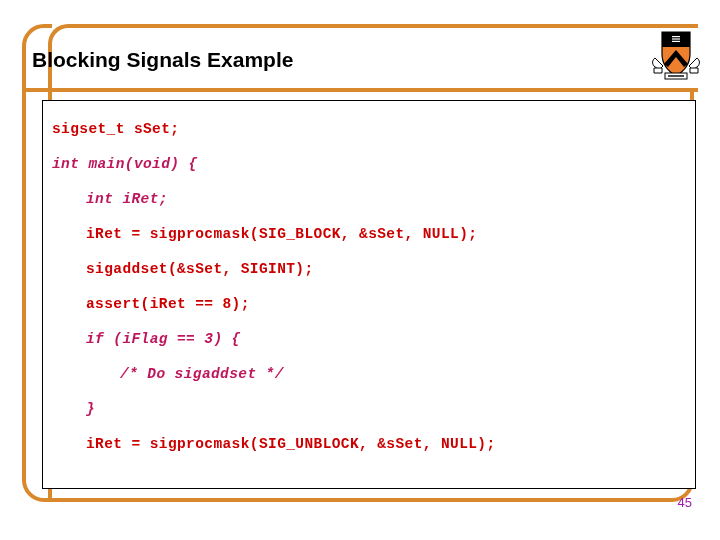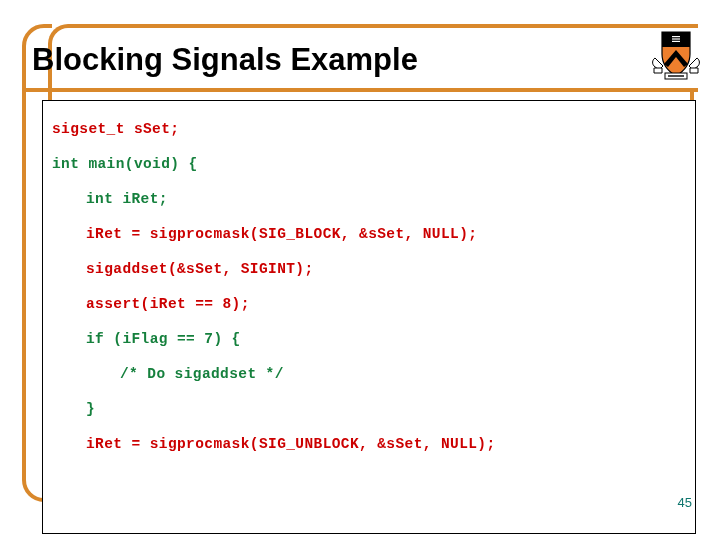--- a/index.html
+++ b/index.html
@@ -64,21 +64,21 @@
   }
 
   
   .slide-title {
     position: absolute;
     left: 32px;
     top: 36px;
     width: 560px;
     height: 48px;
     font-family: "Liberation Sans", sans-serif;
-    font-size: 31px;
+    font-size: 21px;
     font-weight: bold;
     color: #000000;
     line-height: 48px;
     white-space: nowrap;
     letter-spacing: 0px;
   }
 
   
   .logo {
     position: absolute;
@@ -87,21 +87,21 @@
     width: 56px;
     height: 62px;
   }
 
   
   .code-box {
     position: absolute;
     left: 42px;
     top: 100px;
     width: 654px;
-    height: 434px;
+    height: 389px;
     border: 1px solid #000000;
     box-sizing: border-box;
     background: #ffffff;
     overflow: hidden;
   }
   .code-list {
     margin: 0;
     padding: 11px 0 0 0;
     list-style: none;
   }
@@ -109,36 +109,36 @@
     font-family: "Liberation Mono", monospace;
     font-size: 14.5px;
     font-weight: bold;
     line-height: 35px;
     height: 35px;
     white-space: pre;
     padding-left: 9px;
     letter-spacing: 0.4px;
   }
   .c-red   { color: #CC0000; }
-  .c-black { color: #15803d; }
+  .c-black { color: #be185d; font-style: italic; }
 
   .ind-0 { padding-left: 9px;  }
   .ind-1 { padding-left: 43px; }
   .ind-2 { padding-left: 77px; }
 
   
   .page-number {
     position: absolute;
     left: 648px;
     top: 495px;
     width: 44px;
     text-align: right;
     font-family: "Liberation Sans", sans-serif;
     font-size: 13px;
-    color: #0f766e;
+    color: #a21caf;
   }
 </style>
 </head>
 <body>
 
 <div id="slide">
 
   <div class="frame-outer"></div>
   <div class="frame-erase-right"></div>
   <div class="frame-inner"></div>
@@ -179,21 +179,21 @@
   </div>
 
   <div class="code-box">
     <ul class="code-list" id="code-list">
         <li class="code-line ind-0 c-red">sigset_t sSet;</li>
         <li class="code-line ind-0 c-black">int main(void) {</li>
         <li class="code-line ind-1 c-black">int iRet;</li>
         <li class="code-line ind-1 c-red">iRet = sigprocmask(SIG_BLOCK, &amp;sSet, NULL);</li>
         <li class="code-line ind-1 c-red">sigaddset(&amp;sSet, SIGINT);</li>
         <li class="code-line ind-1 c-red">assert(iRet == 8);</li>
-        <li class="code-line ind-1 c-black">if (iFlag == 7) {</li>
+        <li class="code-line ind-1 c-black">if (iFlag == 3) {</li>
         <li class="code-line ind-2 c-black">/* Do sigaddset */</li>
         <li class="code-line ind-1 c-black">}</li>
         <li class="code-line ind-1 c-red">iRet = sigprocmask(SIG_UNBLOCK, &amp;sSet, NULL);</li>
       </ul>
   </div>
 
   <div class="page-number">45</div>
 
 </div>
 

